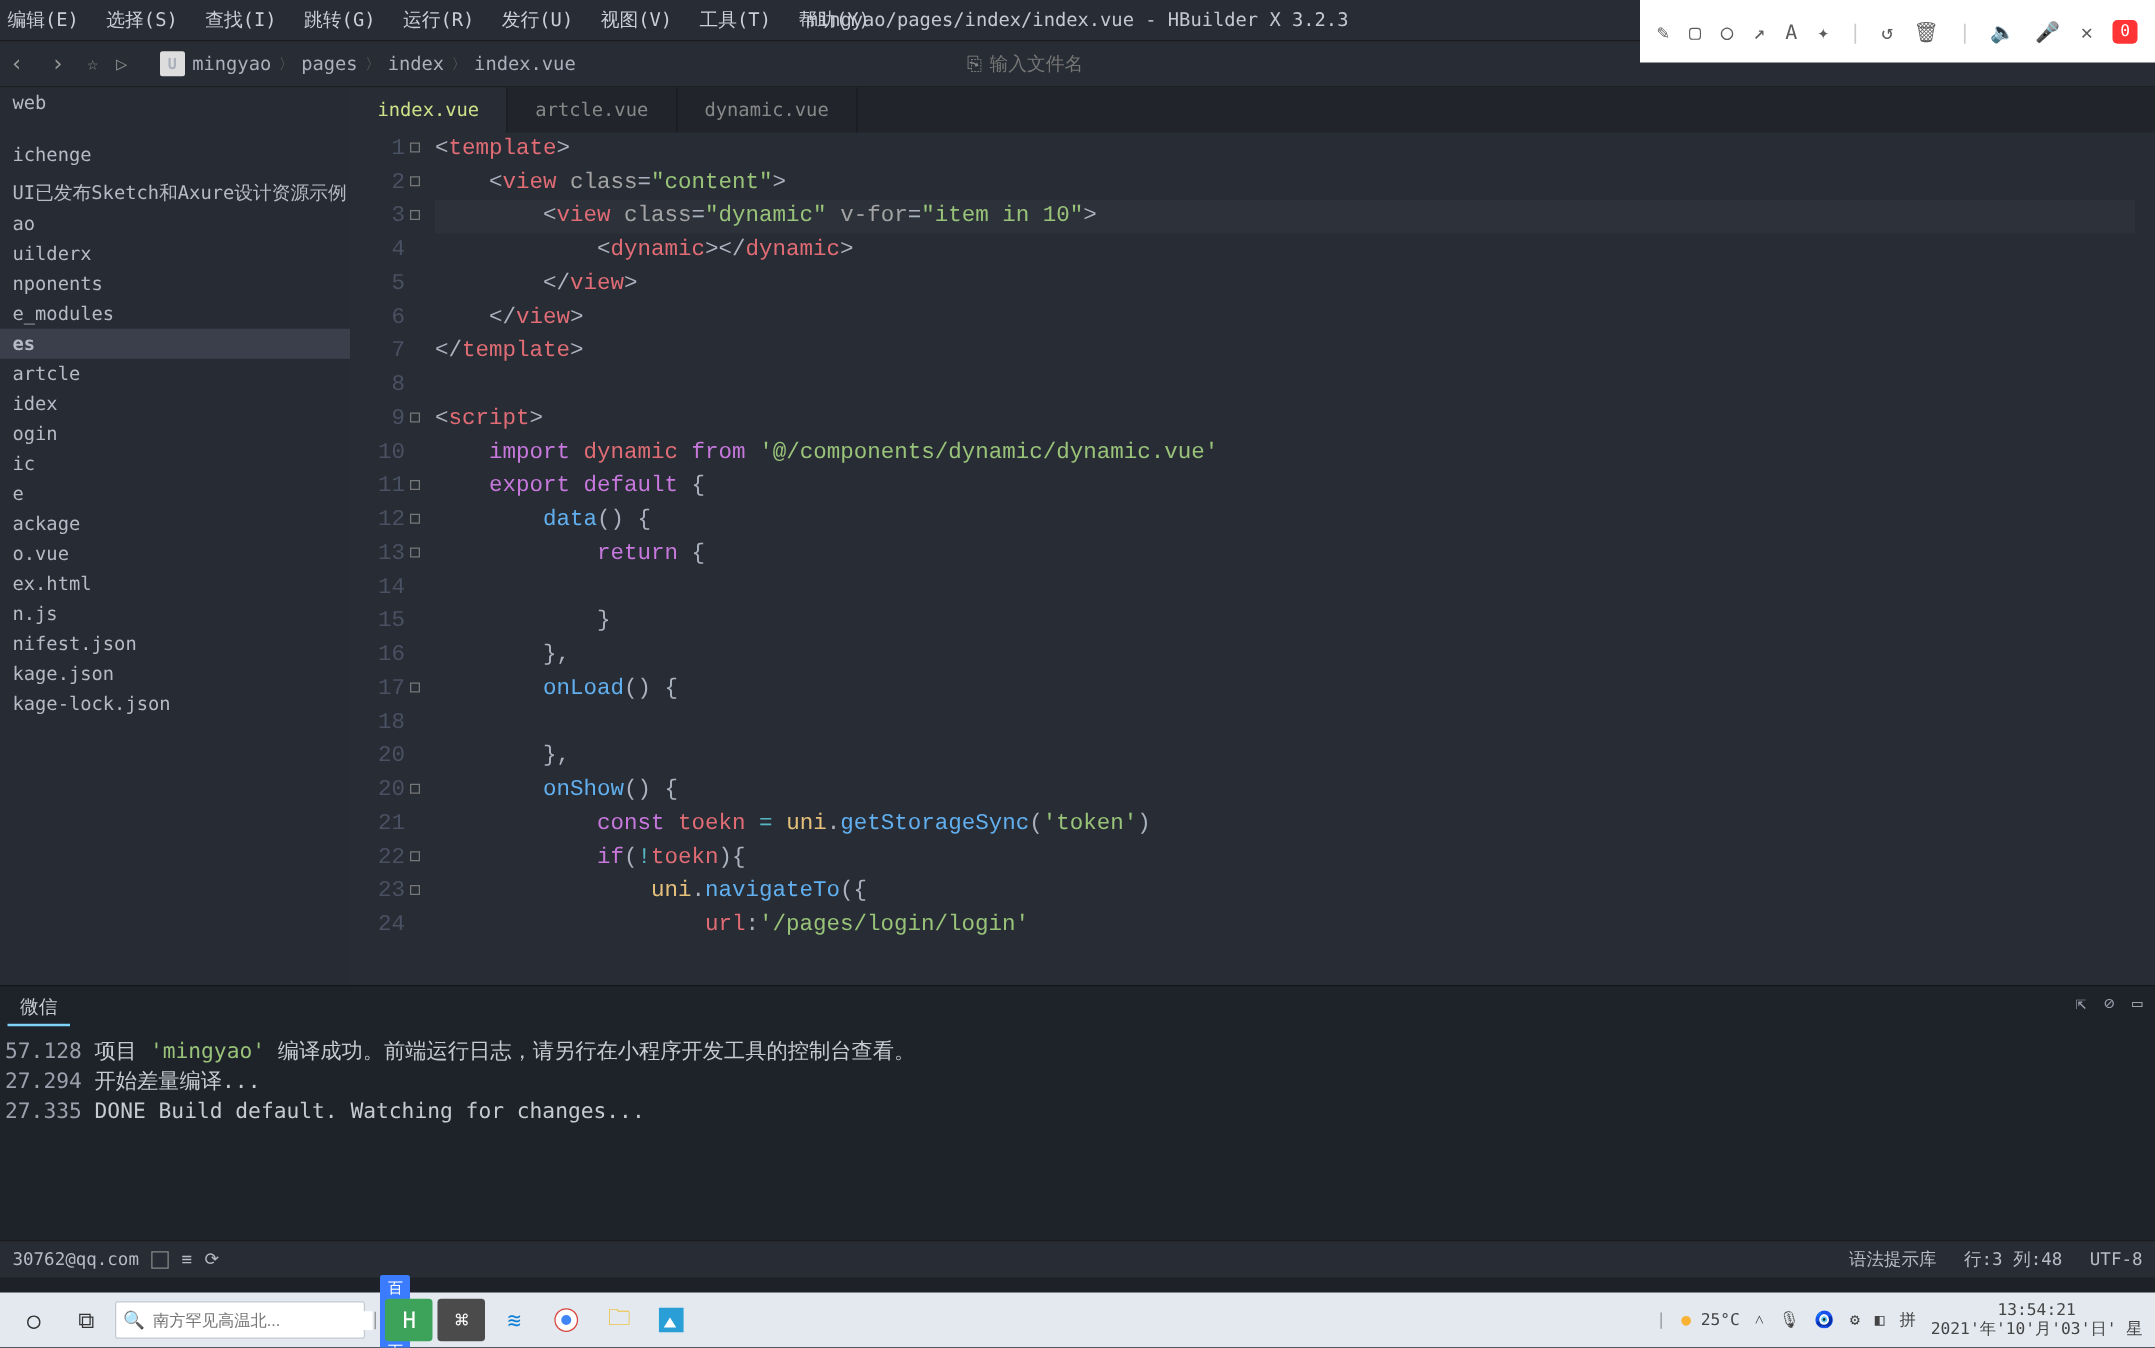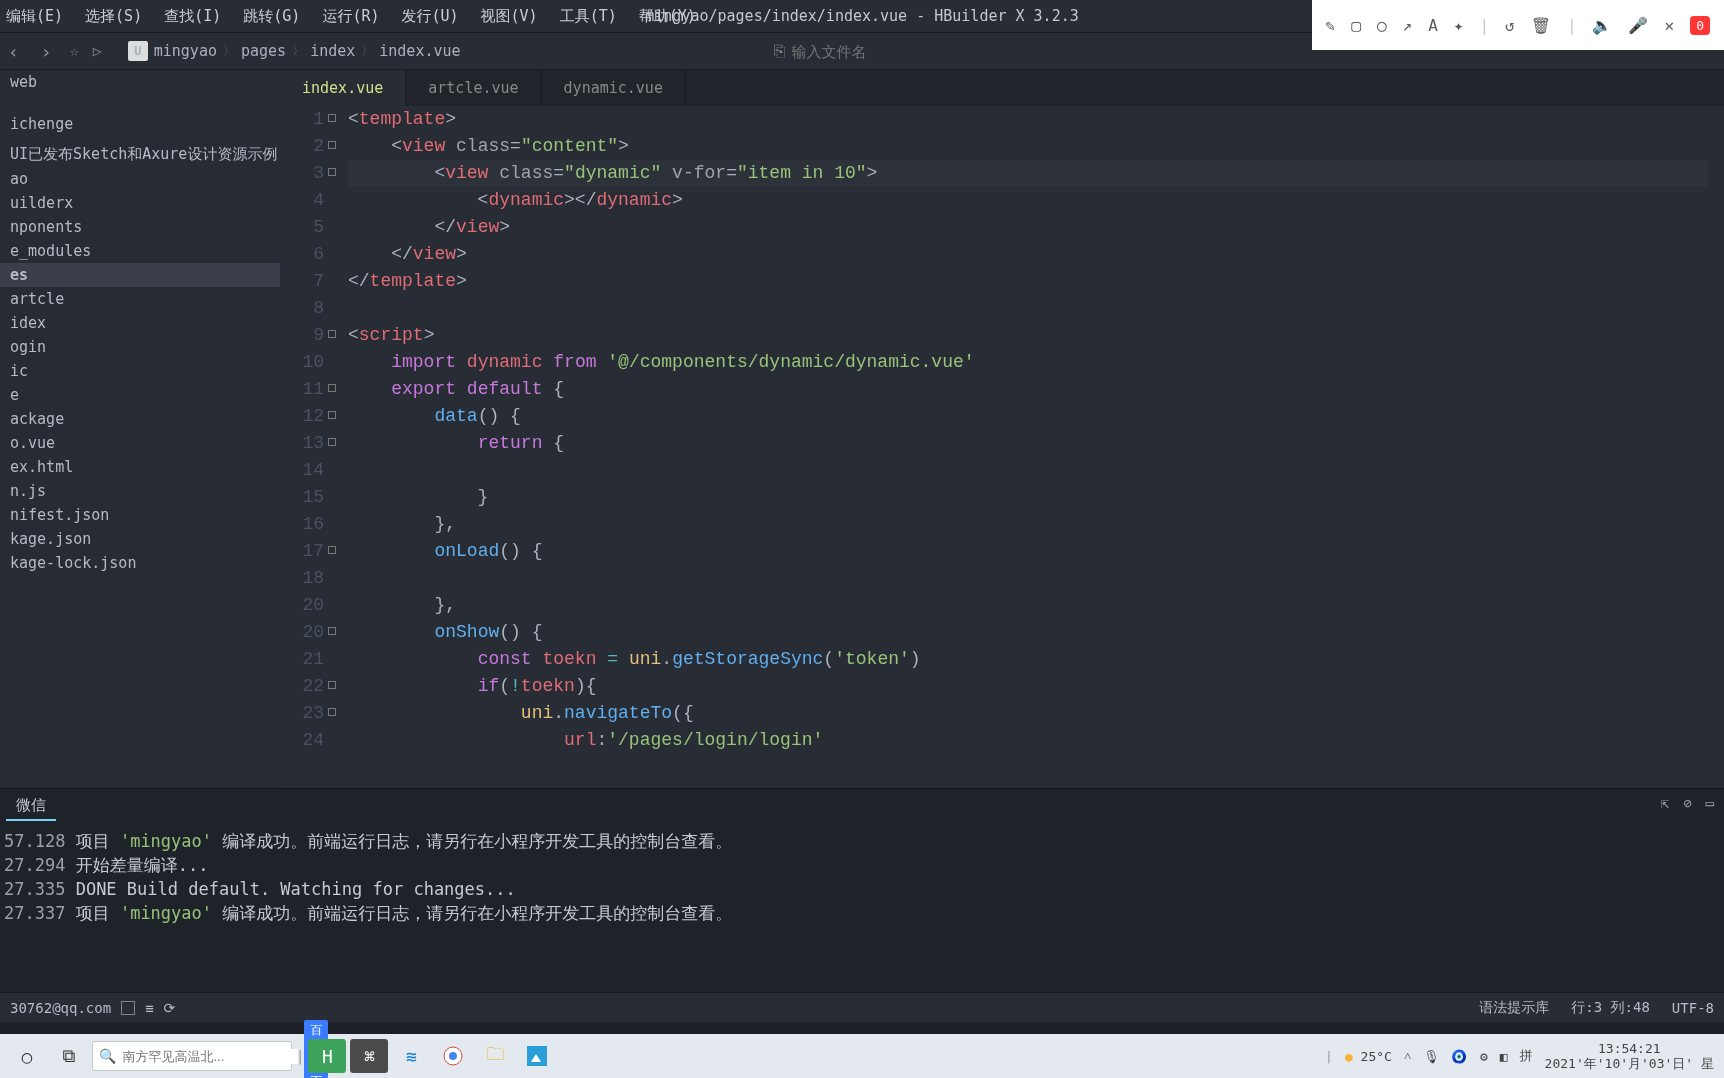--- a/index.html
+++ b/index.html
@@ -391,21 +391,20 @@
   </div>
   <div class="console-actions">
     <span>⇱</span>
     <span>⊘</span>
     <span>▭</span>
   </div>
   <div class="console-body" id="console-body">
       <div><span style="color: rgb(154, 160, 172);">57.128  </span><span class="">项目 </span><span class="log-str">'mingyao'</span><span class=""> 编译成功。前端运行日志，请另行在小程序开发工具的控制台查看。</span></div>
       <div><span style="color: rgb(154, 160, 172);">27.294  </span><span class="">开始差量编译...</span></div>
       <div><span style="color: rgb(154, 160, 172);">27.335  </span><span class=""> DONE  Build default. Watching for changes...</span></div>
-      <div><span style="color: rgb(154, 160, 172);">27.337  </span><span class="">项目 </span><span class="log-str">'mingyao'</span><span class=""> 编译成功。前端运行日志，请另行在小程序开发工具的控制台查看。</span></div>
     </div>
 </div>
 
 <div class="status-bar">
   <div class="status-left">
     <span>30762@qq.com</span>
     <span class="small-icon"></span>
     <span>≡</span>
     <span>⟳</span>
   </div>

